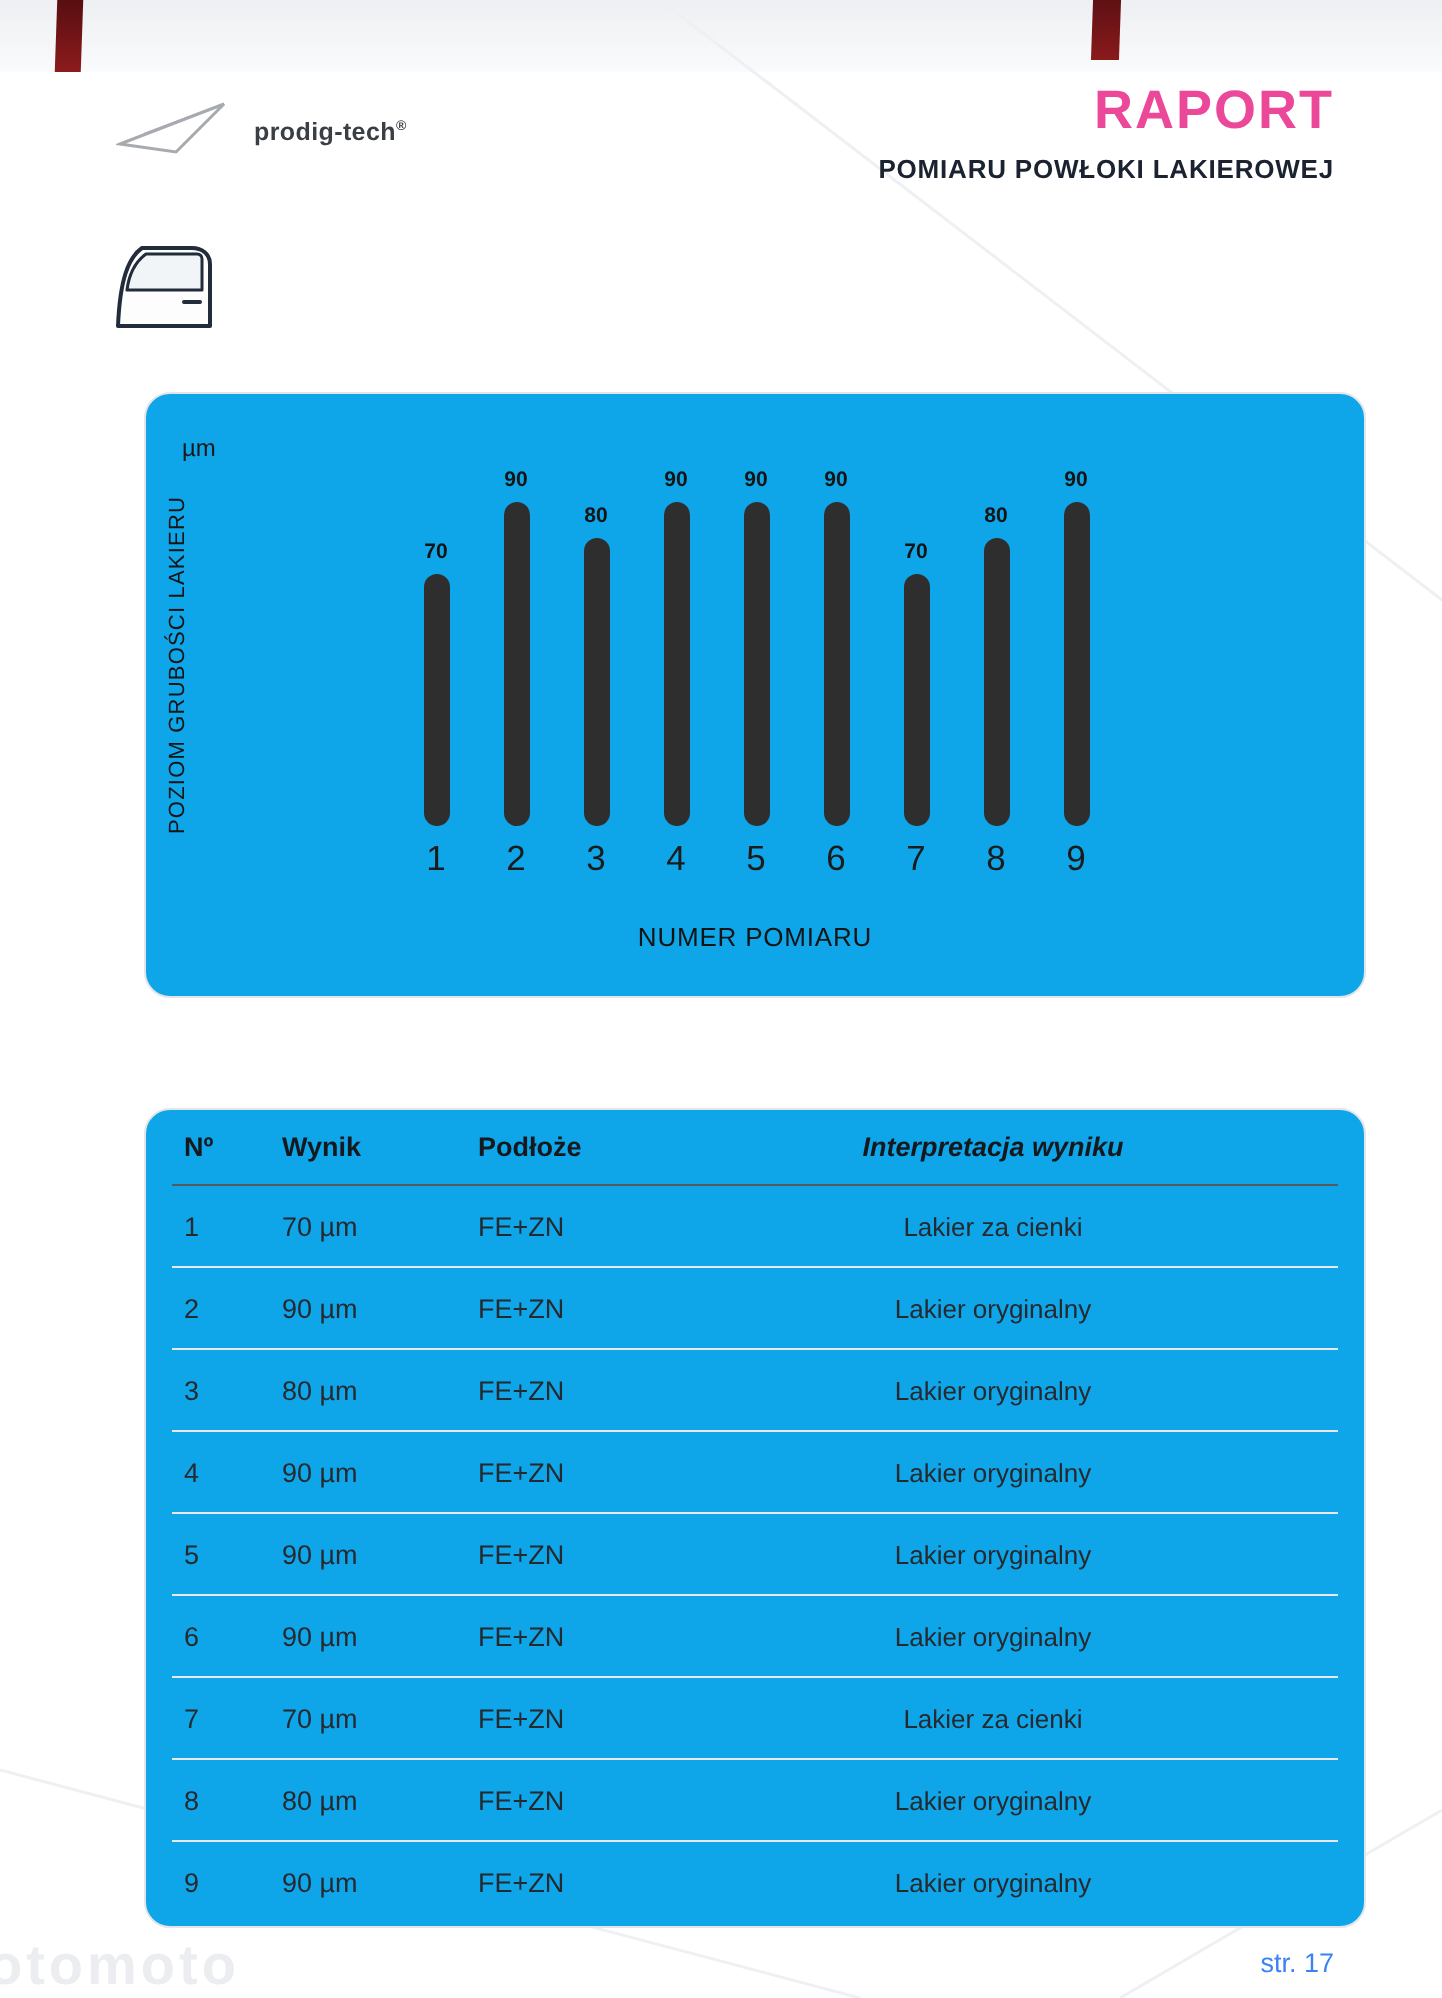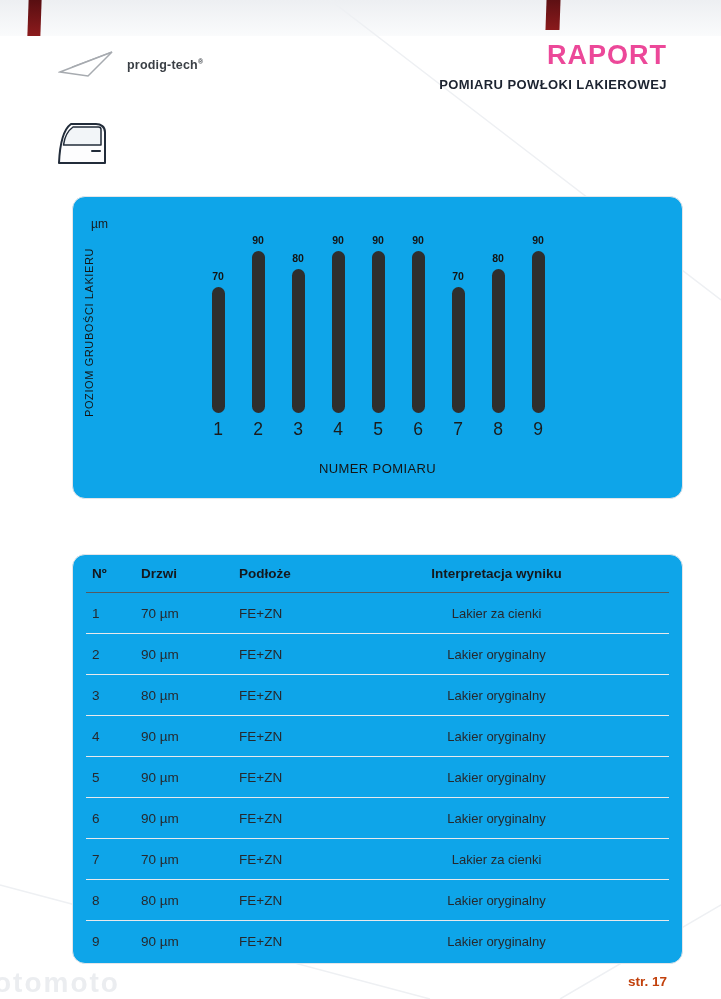--- a/index.html
+++ b/index.html
@@ -61,24 +61,24 @@
   .x-axis-label { position: absolute; left: 0; right: 0; top: 264px; text-align: center; font-size: 13px; letter-spacing: 0.4px; color: #141414; }
 
   
   .tbl { margin: 0 13px; }
   .trow, .thead-row { display: grid; grid-template-columns: 55px 98px 150px 1fr; align-items: center; }
   .thead-row { height: 38px; border-bottom: 1px solid #555a60; font-weight: 700; font-size: 13.5px; color: #15181d; }
   .trow { height: 41px; border-bottom: 1px solid #e8e9ec; font-size: 13.5px; color: #26292e; }
   .trow:last-child { border-bottom: none; }
   .tcell.c0, .hcell.h0 { padding-left: 6px; }
   .tcell.c3, .hcell.h3 { text-align: center; padding-right: 65px; font-size: 13px; }
-  .hcell.h3 { font-size: 13.5px; }
-
-  
-  .page-number { position: absolute; right: 54px; bottom: 10px; font-size: 13.5px; font-weight: 700; color: #c2410c; z-index: 2; }
+  .hcell.h3 { font-size: 13.5px; font-style: italic; }
+
+  
+  .page-number { position: absolute; right: 54px; bottom: 10px; font-size: 13.5px; font-weight: 400; color: #3b82f6; z-index: 2; }
   .watermark { position: absolute; left: -6px; bottom: 0px; font-size: 28px; font-weight: 700; letter-spacing: 2px; color: #ebedf0; z-index: 1; }
 </style>
 </head>
 <body>
 
 <div class="top-strip"></div>
 <div class="red-mark left"></div>
 <div class="red-mark right"></div>
 
 <svg class="bg-lines" width="721" height="999">
@@ -164,21 +164,21 @@
       <div class="tick">8</div>
       <div class="tick">9</div>
     </div>
   <div class="x-axis-label">NUMER POMIARU</div>
 </div>
 
 <div class="card table-card">
   <div class="tbl">
     <div class="thead-row">
       <div class="hcell h0">Nº</div>
-      <div class="hcell h1">Drzwi</div>
+      <div class="hcell h1">Wynik</div>
       <div class="hcell h2">Podłoże</div>
       <div class="hcell h3">Interpretacja wyniku</div>
     </div>
     <div>
         <div class="trow">
           <div class="tcell c0">1</div>
           <div class="tcell c1">70 µm</div>
           <div class="tcell c2">FE+ZN</div>
           <div class="tcell c3">Lakier za cienki</div>
         </div>

